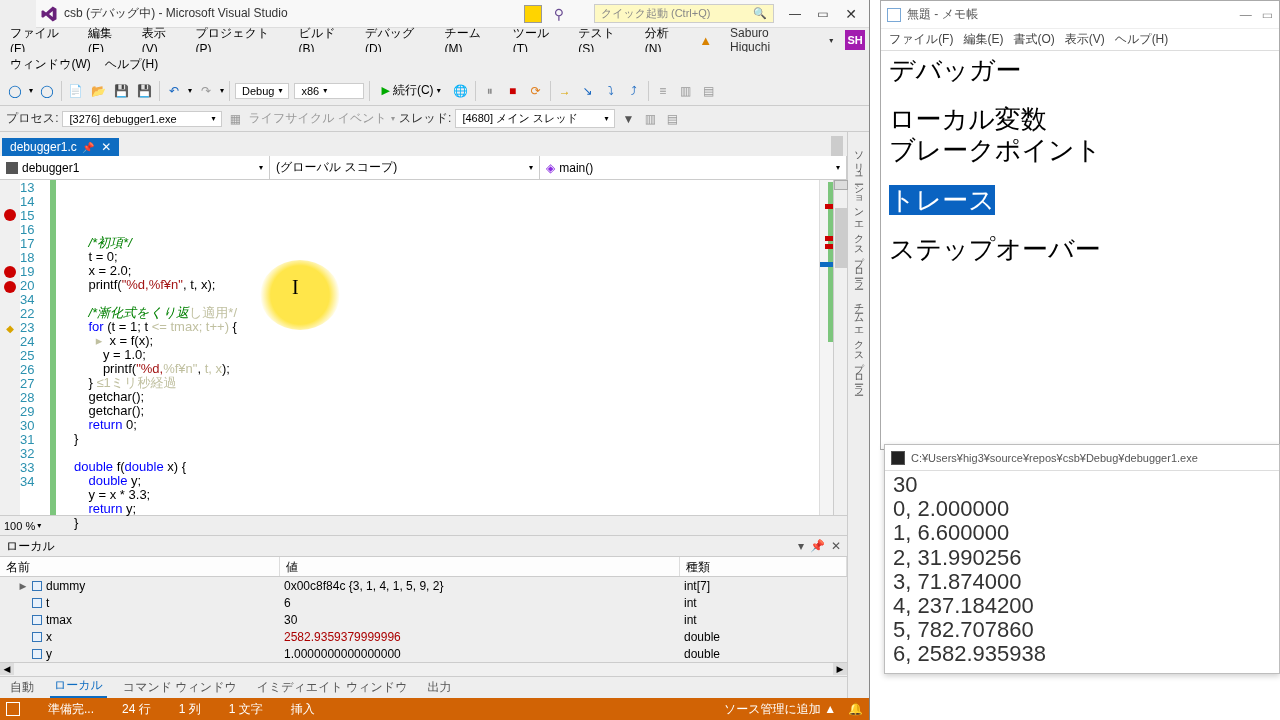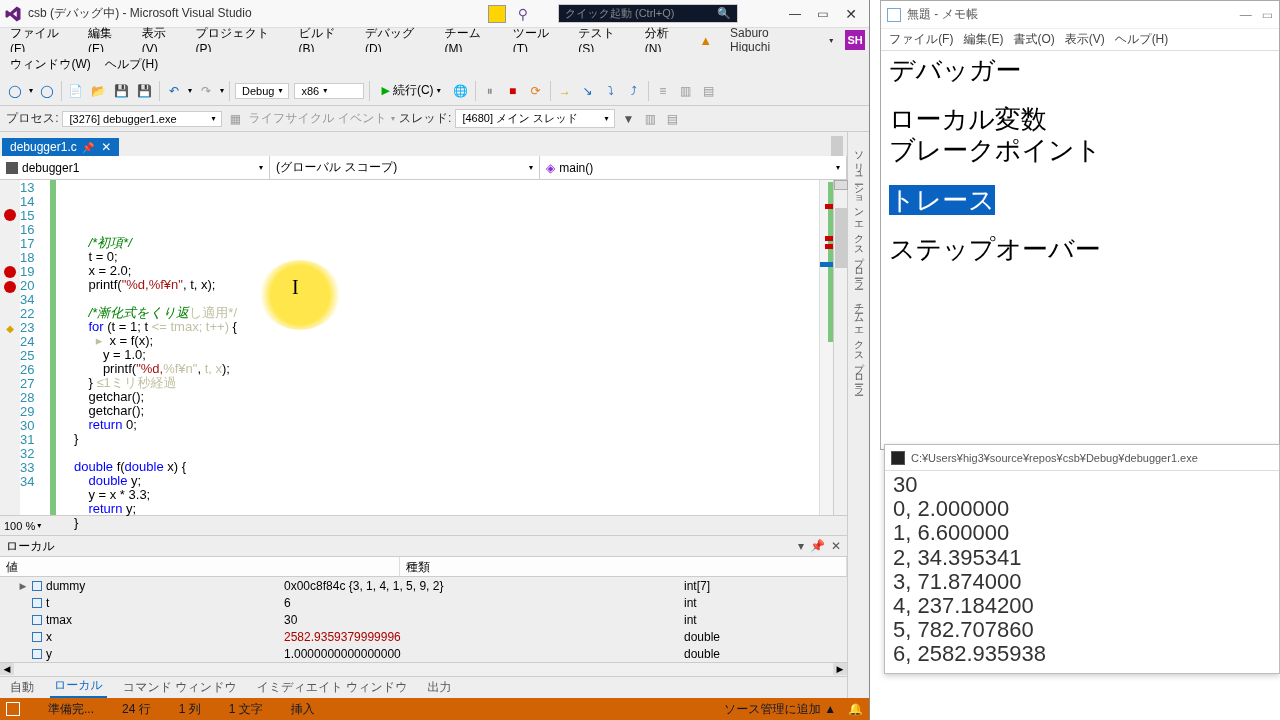--- a/index.html
+++ b/index.html
@@ -1,25 +1,25 @@
 <!DOCTYPE html>
 <html><head>
 <meta charset="utf-8">
 <style>
 * { margin:0; padding:0; box-sizing:border-box; font-family:"Segoe UI","Meiryo",sans-serif; }
 body { width:1280px; height:720px; background:#fff; overflow:hidden; position:relative; font-size:12px; }
 
 
 .vs { position:absolute; left:0; top:0; width:870px; height:720px; background:#eee; display:flex; flex-direction:column; border-right:1px solid #888; }
 
-.vs-titlebar { height:28px; background:#f8f8f8; display:flex; align-items:center; gap:6px; padding:0 4px; border-bottom:1px solid #ddd; }
+.vs-titlebar { height:28px; background:#f8f8f8; display:flex; align-items:center; gap:6px; padding:0 4px; border-bottom:1px solid #ddd;margin-left:36px; }
 .vs-logo { width:18px; height:18px; color:#68217a; }
 .vs-title { flex:0 0 auto; font-size:12px; color:#333; }
 .vs-funnel { width:18px; height:18px; background:#ffd400; margin-left:230px; border:1px solid #999; }
-.vs-quicklaunch { display:flex; align-items:center; gap:4px; border:1px solid #ccc; padding:1px 6px; margin-left:24px; width:180px; background:#0f172a; color:#888; font-size:11px; }
+.vs-quicklaunch { display:flex; align-items:center; gap:4px; border:1px solid #ccc; padding:1px 6px; margin-left:24px; width:180px; background:#fef9c3; color:#888; font-size:11px; }
 .vs-quicklaunch .spacer { flex:1; }
 .vs-sysbtns { margin-left:auto; display:flex; }
 .vs-sysbtns span { width:28px; height:22px; display:flex; align-items:center; justify-content:center; color:#333; font-size:12px; }
 .vs-sysbtns span:last-child { font-size:14px; }
 
 .vs-menubar { height:24px; display:flex; align-items:center; padding:0 4px; gap:2px; background:#eee; font-size:12px; }
 .vs-menubar span { padding:2px 6px; }
 .vs-menubar .user { margin-left:auto; display:flex; align-items:center; gap:6px; color:#333; }
 .vs-menubar .warn { color:#d98200; font-size:13px; }
 .vs-menubar .badge { width:20px; height:20px; background:#a21caf; color:#fff; display:flex; align-items:center; justify-content:center; font-size:11px; font-weight:bold; }
@@ -107,21 +107,21 @@
 .locals-row .var-ico { width:10px; height:10px; border:1px solid #3375b7; background:#e8f1fb; }
 .red { color:#a00; }
 
 .scroll-h { height:14px; background:#f0f0f0; border-top:1px solid #ccc; position:relative; }
 .scroll-h .harrow { position:absolute; width:14px; height:12px; background:#ddd; top:0; display:flex; align-items:center; justify-content:center; font-size:9px; }
 
 .bottomtabs { height:22px; display:flex; align-items:flex-end; padding-left:6px; gap:12px; background:#eee; border-top:1px solid #ccc; font-size:12px; }
 .bottomtabs span { padding:2px 4px; color:#555; }
 .bottomtabs .active { color:#0e6cc1; border-bottom:2px solid #0e6cc1; }
 
-.vs-status { height:22px; background:#d16305; color:#0f172a; display:flex; align-items:center; font-size:12px; gap:28px; padding:0 6px; }
+.vs-status { height:22px; background:#d16305; color:#ffffff; display:flex; align-items:center; font-size:12px; gap:28px; padding:0 6px; }
 .vs-status .sbox { width:14px; height:14px; border:1px solid #fff; }
 .vs-status .right { margin-left:auto; display:flex; gap:12px; align-items:center; }
 
 
 .notepad { position:absolute; left:880px; top:0; width:400px; height:450px; background:#fff; border:1px solid #aaa; display:flex; flex-direction:column; }
 .np-title { height:28px; display:flex; align-items:center; padding:0 6px; gap:6px; font-size:12px; color:#555; background:#fff; border-bottom:1px solid #eee; }
 .np-icon { width:14px; height:14px; border:1px solid #7aa8d6; background:#fff; }
 .np-sys { margin-left:auto; display:flex; gap:10px; color:#888; font-size:12px; }
 .np-menu { height:22px; display:flex; gap:10px; padding:2px 8px; font-size:12px; color:#444; border-bottom:1px solid #ddd; }
 .np-body { flex:1; padding:4px 8px; font-family:"MS Gothic","Meiryo",monospace; font-size:26px; line-height:1.2; overflow:hidden; }
@@ -359,20 +359,21 @@
 
       <div class="locals-hdr">
         <span>ローカル</span>
         <div class="icons">
           <span>▾</span>
           <span>📌</span>
           <span>✕</span>
         </div>
       </div>
       <div class="locals-cols">
+        <div class="lc1">名前</div>
         <div class="lc2">値</div>
         <div class="lc3">種類</div>
       </div>
       <div class="locals-grid" id="locals-grid">
           <div class="locals-row">
             <div class="c1">
               <span class="expand">▶</span>
               <span class="var-ico"></span>
               <span>dummy</span>
             </div>
@@ -480,19 +481,19 @@
 
 <div class="console">
   <div class="con-title">
     <div class="con-ico"></div>
     <span>C:¥Users¥hig3¥source¥repos¥csb¥Debug¥debugger1.exe</span>
   </div>
   <div class="con-body" id="console-body">
       <div>30</div>
       <div>0, 2.000000</div>
       <div>1, 6.600000</div>
-      <div>2, 34.395341</div>
+      <div>2, 31.990256</div>
       <div>3, 71.874000</div>
       <div>4, 237.184200</div>
       <div>5, 782.707860</div>
       <div>6, 2582.935938</div>
     </div>
 </div>
 
 </body></html>

